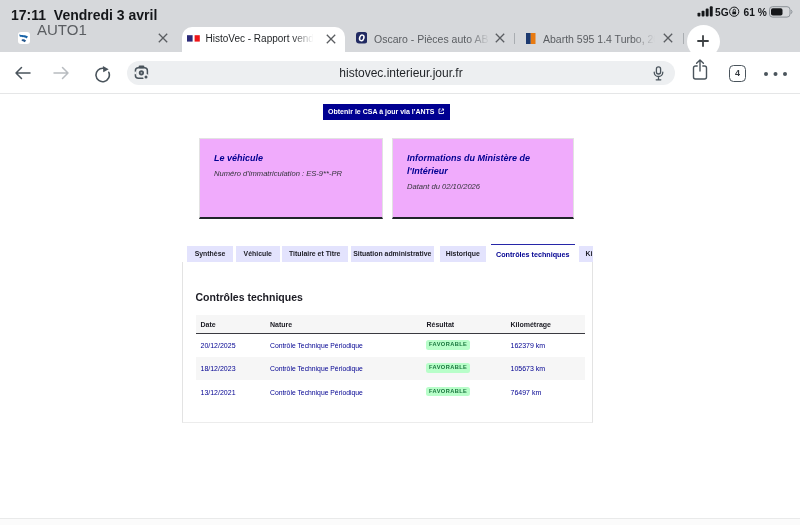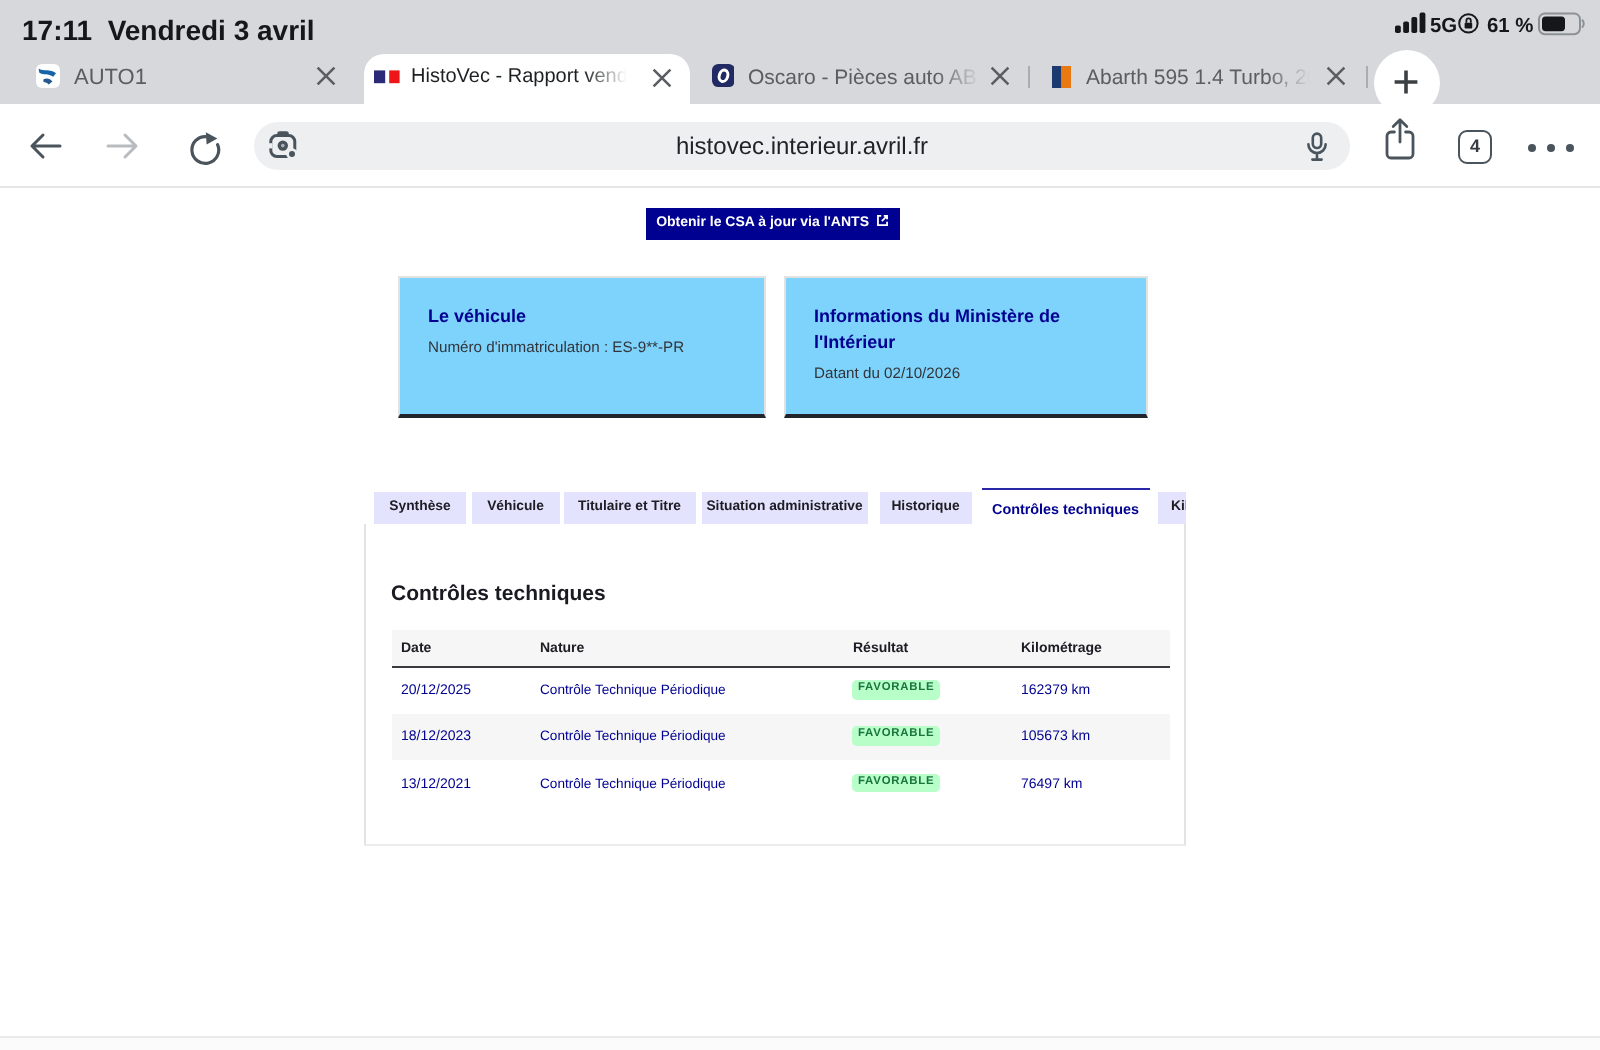--- a/index.html
+++ b/index.html
@@ -16,21 +16,21 @@
   .close { position:absolute; top:33px; width:10px; height:10px; }
   .sepbar { position:absolute; top:33px; width:1px; height:11px; background:#a9adb1; }
   #plusbtn { position:absolute; left:687px; top:25px; width:33px; height:33px; background:#fff; border-radius:50%; }
   
   #navbar { position:absolute; left:0; top:52px; width:800px; height:42px; background:#fff; border-bottom:1px solid #e5e6e7; }
   #urlpill { position:absolute; left:127px; top:9px; width:548px; height:24px; border-radius:12px; background:#edeff1; }
   #urltxt { position:absolute; left:0; right:0; top:4.5px; text-align:center; font-size:12px; color:#1f2226; }
   
   #page { position:absolute; left:0; top:94px; width:800px; height:431px; background:#fff; }
   #csabtn { position:absolute; left:323px; top:10px; width:127px; height:16px; background:#000091; color:#fff; font-size:7px; font-weight:bold; text-align:center; line-height:16.5px; }
-  .card { position:absolute; top:44px; height:71px; background:#7dd3fc; border:1px solid #e2e2e2; border-bottom:2px solid #21242a; }
+  .card { position:absolute; top:44px; height:81px; background:#f0abfc; border:1px solid #e2e2e2; border-bottom:2px solid #21242a;font-style:italic; }
   .card h3 { color:#000091; font-size:9px; font-weight:bold; padding:13px 14px 0 14px; line-height:13px; }
   .card p { color:#33343a; font-size:7.6px; padding:4px 14px 0 14px; }
   #card1 { left:199px; width:184px; }
   #card2 { left:392px; width:182px; }
   
   #tabsrow { position:absolute; left:181px; top:150px; width:411.5px; height:18px; overflow:hidden; }
   .dtab { position:absolute; top:1.5px; height:16.5px; background:#e3e3fd; color:#1c1c24; font-size:6.9px; font-weight:bold; text-align:center; white-space:nowrap; overflow:hidden; }
   .dtab span { display:block; margin-top:4.8px; }
   #dtab-active { position:absolute; top:0; height:18px; background:#fff; border-top:1.5px solid #2727a8; color:#000091; font-size:7.2px; font-weight:bold; text-align:center; white-space:nowrap; }
   #panel { position:absolute; left:181.5px; top:168px; width:411px; height:161px; background:#fff; border-left:1px solid #e3e3e3; border-right:1px solid #e3e3e3; border-bottom:1px solid #ececec; }
@@ -75,21 +75,21 @@
     <rect x="79" y="5.2" width="11.5" height="7.4" rx="1.8" fill="#15171a"></rect>
     <path d="M99 6.9 a2.6 2.6 0 0 1 0 3.9" fill="none" stroke="#8b9197" stroke-width="1"></path>
   </svg>
 </div>
 
 <svg style="position:absolute;left:18px;top:31.5px" width="12" height="12" viewBox="0 0 12 12">
   <rect width="12" height="12" rx="3" fill="#fff"></rect>
   <path d="M1.3 2.2 C3.5 3.8, 7.2 2.2, 10 4.6 L8.6 6.4 C6.2 4.4, 3.6 5.8, 1.6 4.2 Z" fill="#1763a8"></path>
   <path d="M3.8 7.6 C5.2 6.8, 7.2 7.2, 8.2 8.8 L6.4 10.2 C5.4 9.2, 4.4 9.4, 3.6 8.8 Z" fill="#27588e"></path>
 </svg>
-<div style="position:absolute;left:37px;top:33px;font-size:11px;color:#5a5d61;">AUTO1</div>
+<div style="position:absolute;left:37px;top:21px;font-size:15px;color:#5a5d61;">AUTO1</div>
 <svg class="close" style="left:158px">
     <use href="#xicon"></use>
   </svg>
 
 <div style="position:absolute;left:176px;top:46.5px;width:6px;height:6px;background:radial-gradient(circle 6px at 0% 0%, #d6d8db 98%, rgba(214,216,219,0) 100%);"></div>
 <div style="position:absolute;left:345px;top:46.5px;width:6px;height:6px;background:radial-gradient(circle 6px at 100% 0%, #d6d8db 98%, rgba(214,216,219,0) 100%);"></div>
 <div id="atab">
   <svg style="position:absolute;left:4.5px;top:8px" width="13" height="7" viewBox="0 0 13 7">
     <rect x="0" y="0.2" width="5.6" height="6.4" fill="#2b2a78"></rect>
     <rect x="7.6" y="0.2" width="5.2" height="6.4" fill="#ee1518"></rect>
@@ -149,21 +149,21 @@
   <div id="urlpill">
     <svg style="position:absolute;left:7px;top:3.5px" width="15" height="15" viewBox="0 0 15 15">
       <rect x="1.4" y="2.8" width="12" height="10.4" rx="3" fill="none" stroke="#4a545c" stroke-width="1.5"></rect>
       <rect x="4.6" y="0.6" width="5.8" height="2.6" rx="1.2" fill="#4a545c"></rect>
       <rect x="0.2" y="6.6" width="2" height="2.6" fill="#edeff1"></rect>
       <circle cx="12" cy="12" r="2.9" fill="#edeff1"></circle>
       <circle cx="12" cy="12" r="1.5" fill="#4a545c"></circle>
       <circle cx="7.4" cy="7.8" r="2.6" fill="#4a545c"></circle>
       <circle cx="7.4" cy="7.8" r="0.9" fill="#aeb4b9"></circle>
     </svg>
-    <div id="urltxt">histovec.interieur.avril.fr</div>
+    <div id="urltxt">histovec.interieur.jour.fr</div>
     <svg style="position:absolute;right:10px;top:4.5px" width="13" height="15" viewBox="0 0 13 15">
       <rect x="4.4" y="0.8" width="4.2" height="7.2" rx="2.1" fill="none" stroke="#4a545c" stroke-width="1.3"></rect>
       <path d="M2.2 6.2 a4.3 4.3 0 0 0 8.6 0 M6.5 10.5 V13.5 M4.2 13.8 H8.8" stroke="#4a545c" stroke-width="1.3" fill="none" stroke-linecap="round"></path>
     </svg>
   </div>
   <svg style="position:absolute;left:692px;top:6px" width="16" height="23" viewBox="0 0 16 23">
     <path d="M8 2 V13 M4.6 5.2 L8 1.9 L11.4 5.2" stroke="#4a545c" stroke-width="1.4" fill="none" stroke-linecap="round" stroke-linejoin="round"></path>
     <path d="M5.2 8 H3.5 A2 2 0 0 0 1.5 10 V19 A2 2 0 0 0 3.5 21 H12.5 A2 2 0 0 0 14.5 19 V10 A2 2 0 0 0 12.5 8 H10.8" stroke="#4a545c" stroke-width="1.4" fill="none" stroke-linecap="round"></path>
   </svg>
   <div style="position:absolute;left:729px;top:13px;width:17px;height:17px;border:1.6px solid #4a545c;border-radius:4.5px;color:#343a40;font-size:9px;font-weight:bold;text-align:center;line-height:14px;">4</div>

